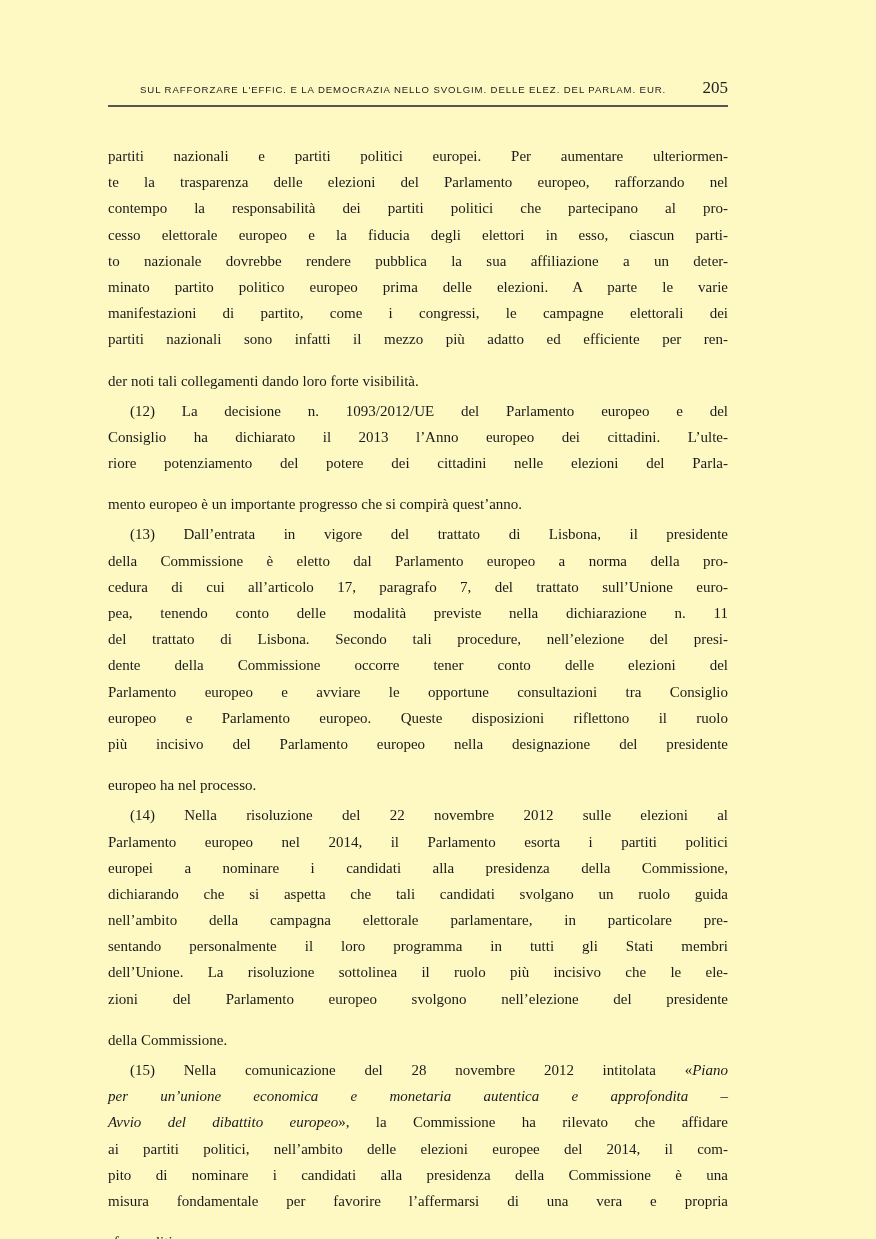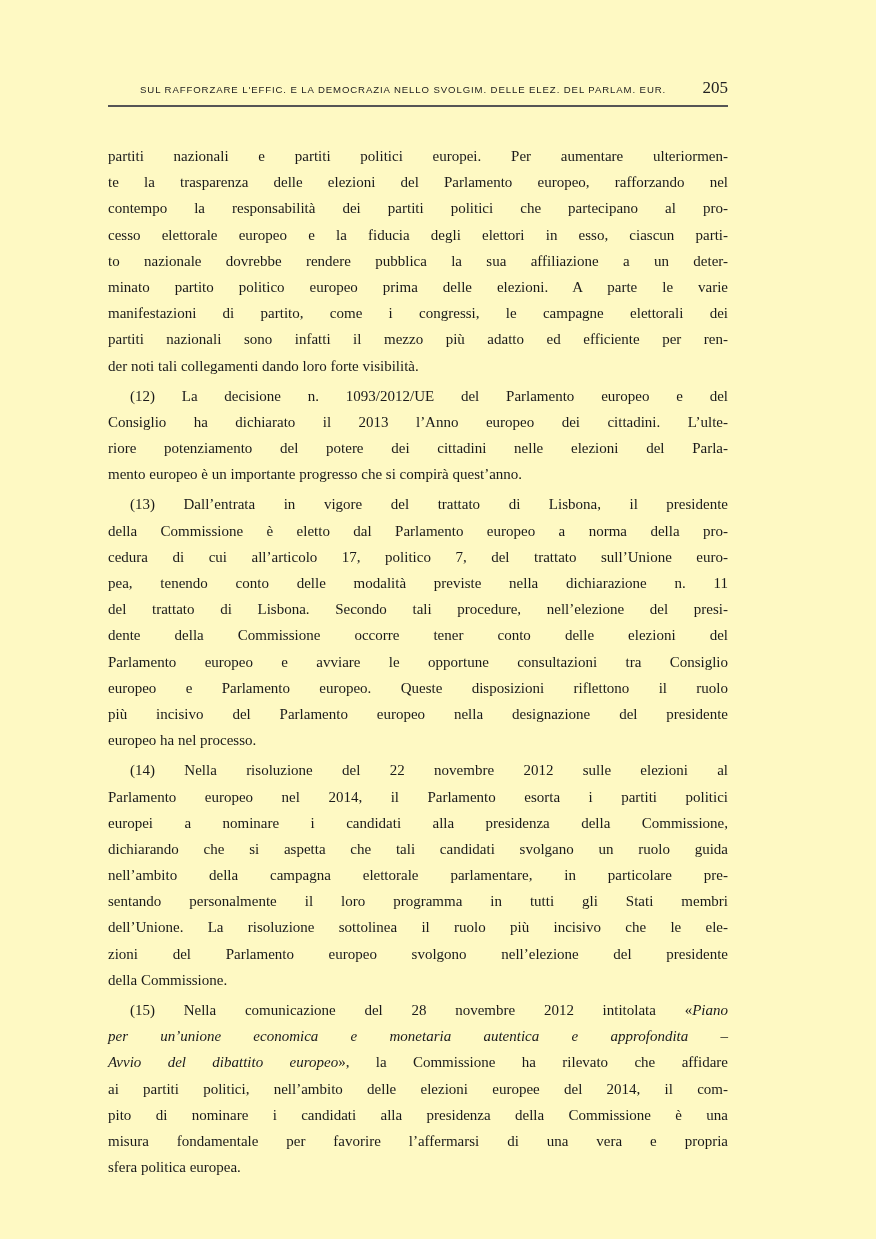--- a/index.html
+++ b/index.html
@@ -22,21 +22,21 @@
       border-top: 2px solid #555;
     }
     .body {
       position: absolute; left: 108px; top: 143px; width: 620px;
       font-family: "Liberation Serif", serif; font-size: 15px; color: #1a1a1a;
     }
     .line {
       display: block; height: 26.2px; line-height: 26.2px; white-space: nowrap;
       text-align: justify; text-align-last: justify;
     }
-    .line.last { text-align-last: left; }
+    .line.last { text-align-last: left; margin-top: 15px; }
     .line.indent { padding-left: 22px; }
     .para { margin: 0 0 4px 0; }
     .it { font-style: italic; }
   </style>
 </head>
 <body>
 
 <div class="page">
 
   <div class="running-head">
@@ -62,21 +62,21 @@
     <div class="para">
       <span class="line indent">(12) La decisione n. 1093/2012/UE del Parlamento europeo e del</span>
       <span class="line">Consiglio ha dichiarato il 2013 l’Anno europeo dei cittadini.  L’ulte-</span>
       <span class="line">riore potenziamento del potere dei cittadini nelle elezioni del Parla-</span>
       <span class="line last">mento europeo è un importante progresso che si compirà quest’anno.</span>
     </div>
 
     <div class="para">
       <span class="line indent">(13) Dall’entrata in vigore del trattato di Lisbona, il presidente</span>
       <span class="line">della Commissione è eletto dal Parlamento europeo a norma della pro-</span>
-      <span class="line">cedura di cui all’articolo 17, politico 7, del trattato sull’Unione euro-</span>
+      <span class="line">cedura di cui all’articolo 17, paragrafo 7, del trattato sull’Unione euro-</span>
       <span class="line">pea, tenendo conto delle modalità previste nella dichiarazione n. 11</span>
       <span class="line">del trattato di Lisbona.  Secondo tali procedure, nell’elezione del presi-</span>
       <span class="line">dente della Commissione occorre tener conto delle elezioni del</span>
       <span class="line">Parlamento europeo e avviare le opportune consultazioni tra Consiglio</span>
       <span class="line">europeo e Parlamento europeo.  Queste disposizioni riflettono il ruolo</span>
       <span class="line">più incisivo del Parlamento europeo nella designazione del presidente</span>
       <span class="line last">europeo ha nel processo.</span>
     </div>
 
     <div class="para">

